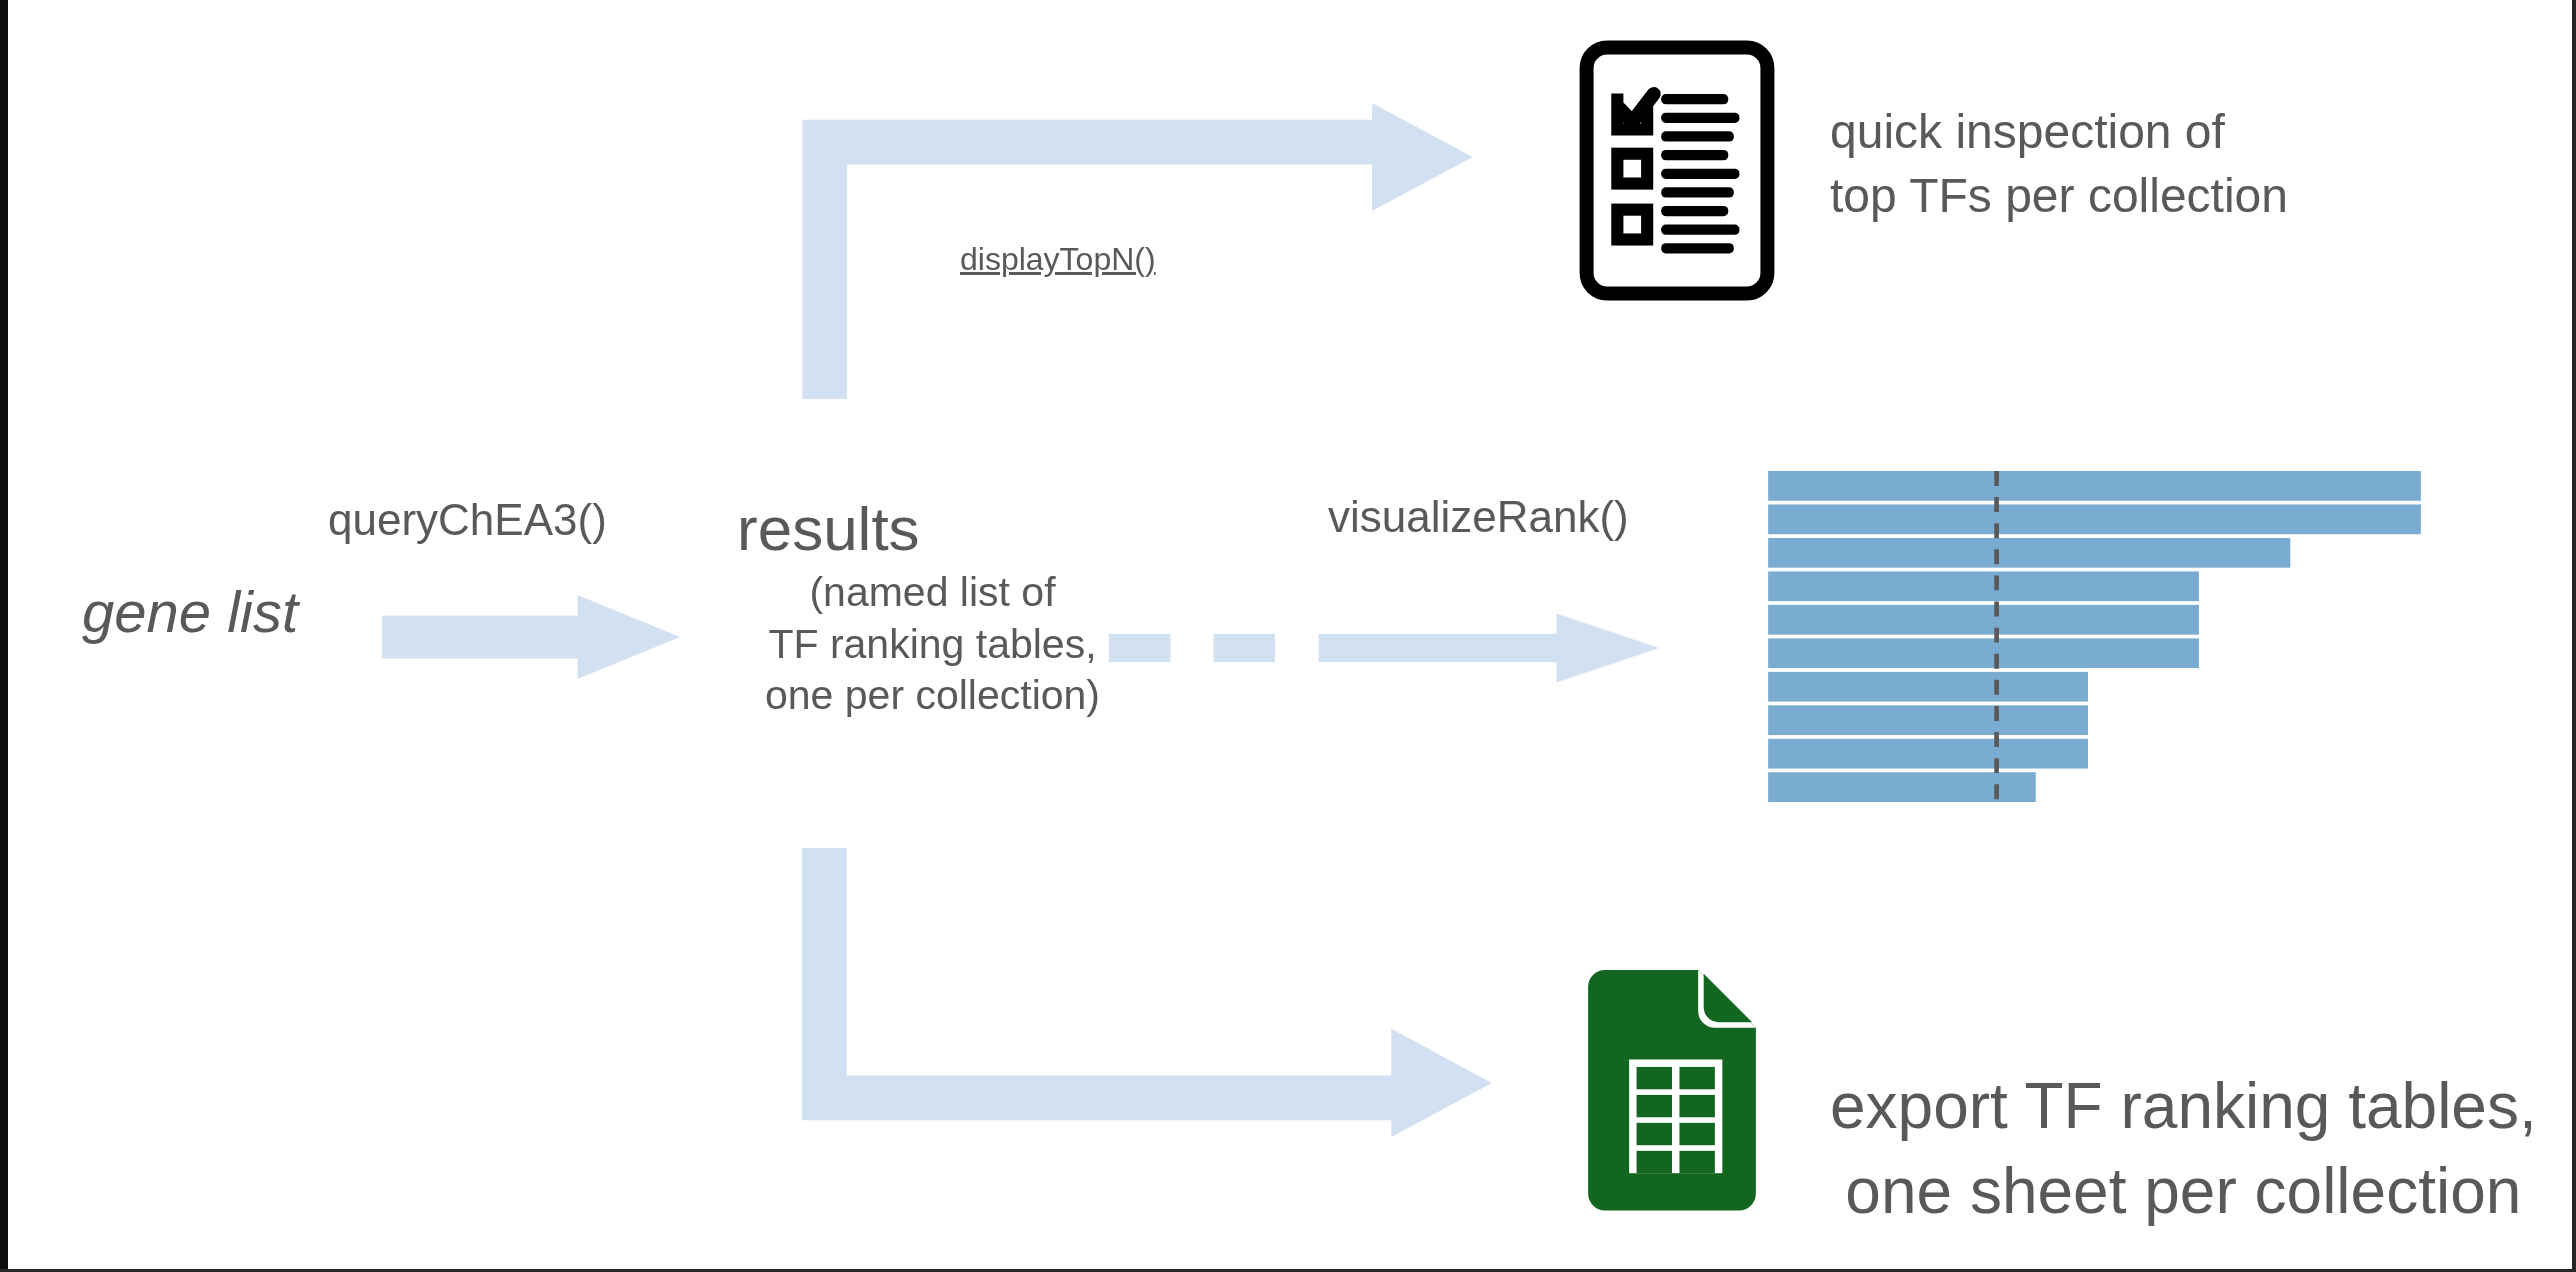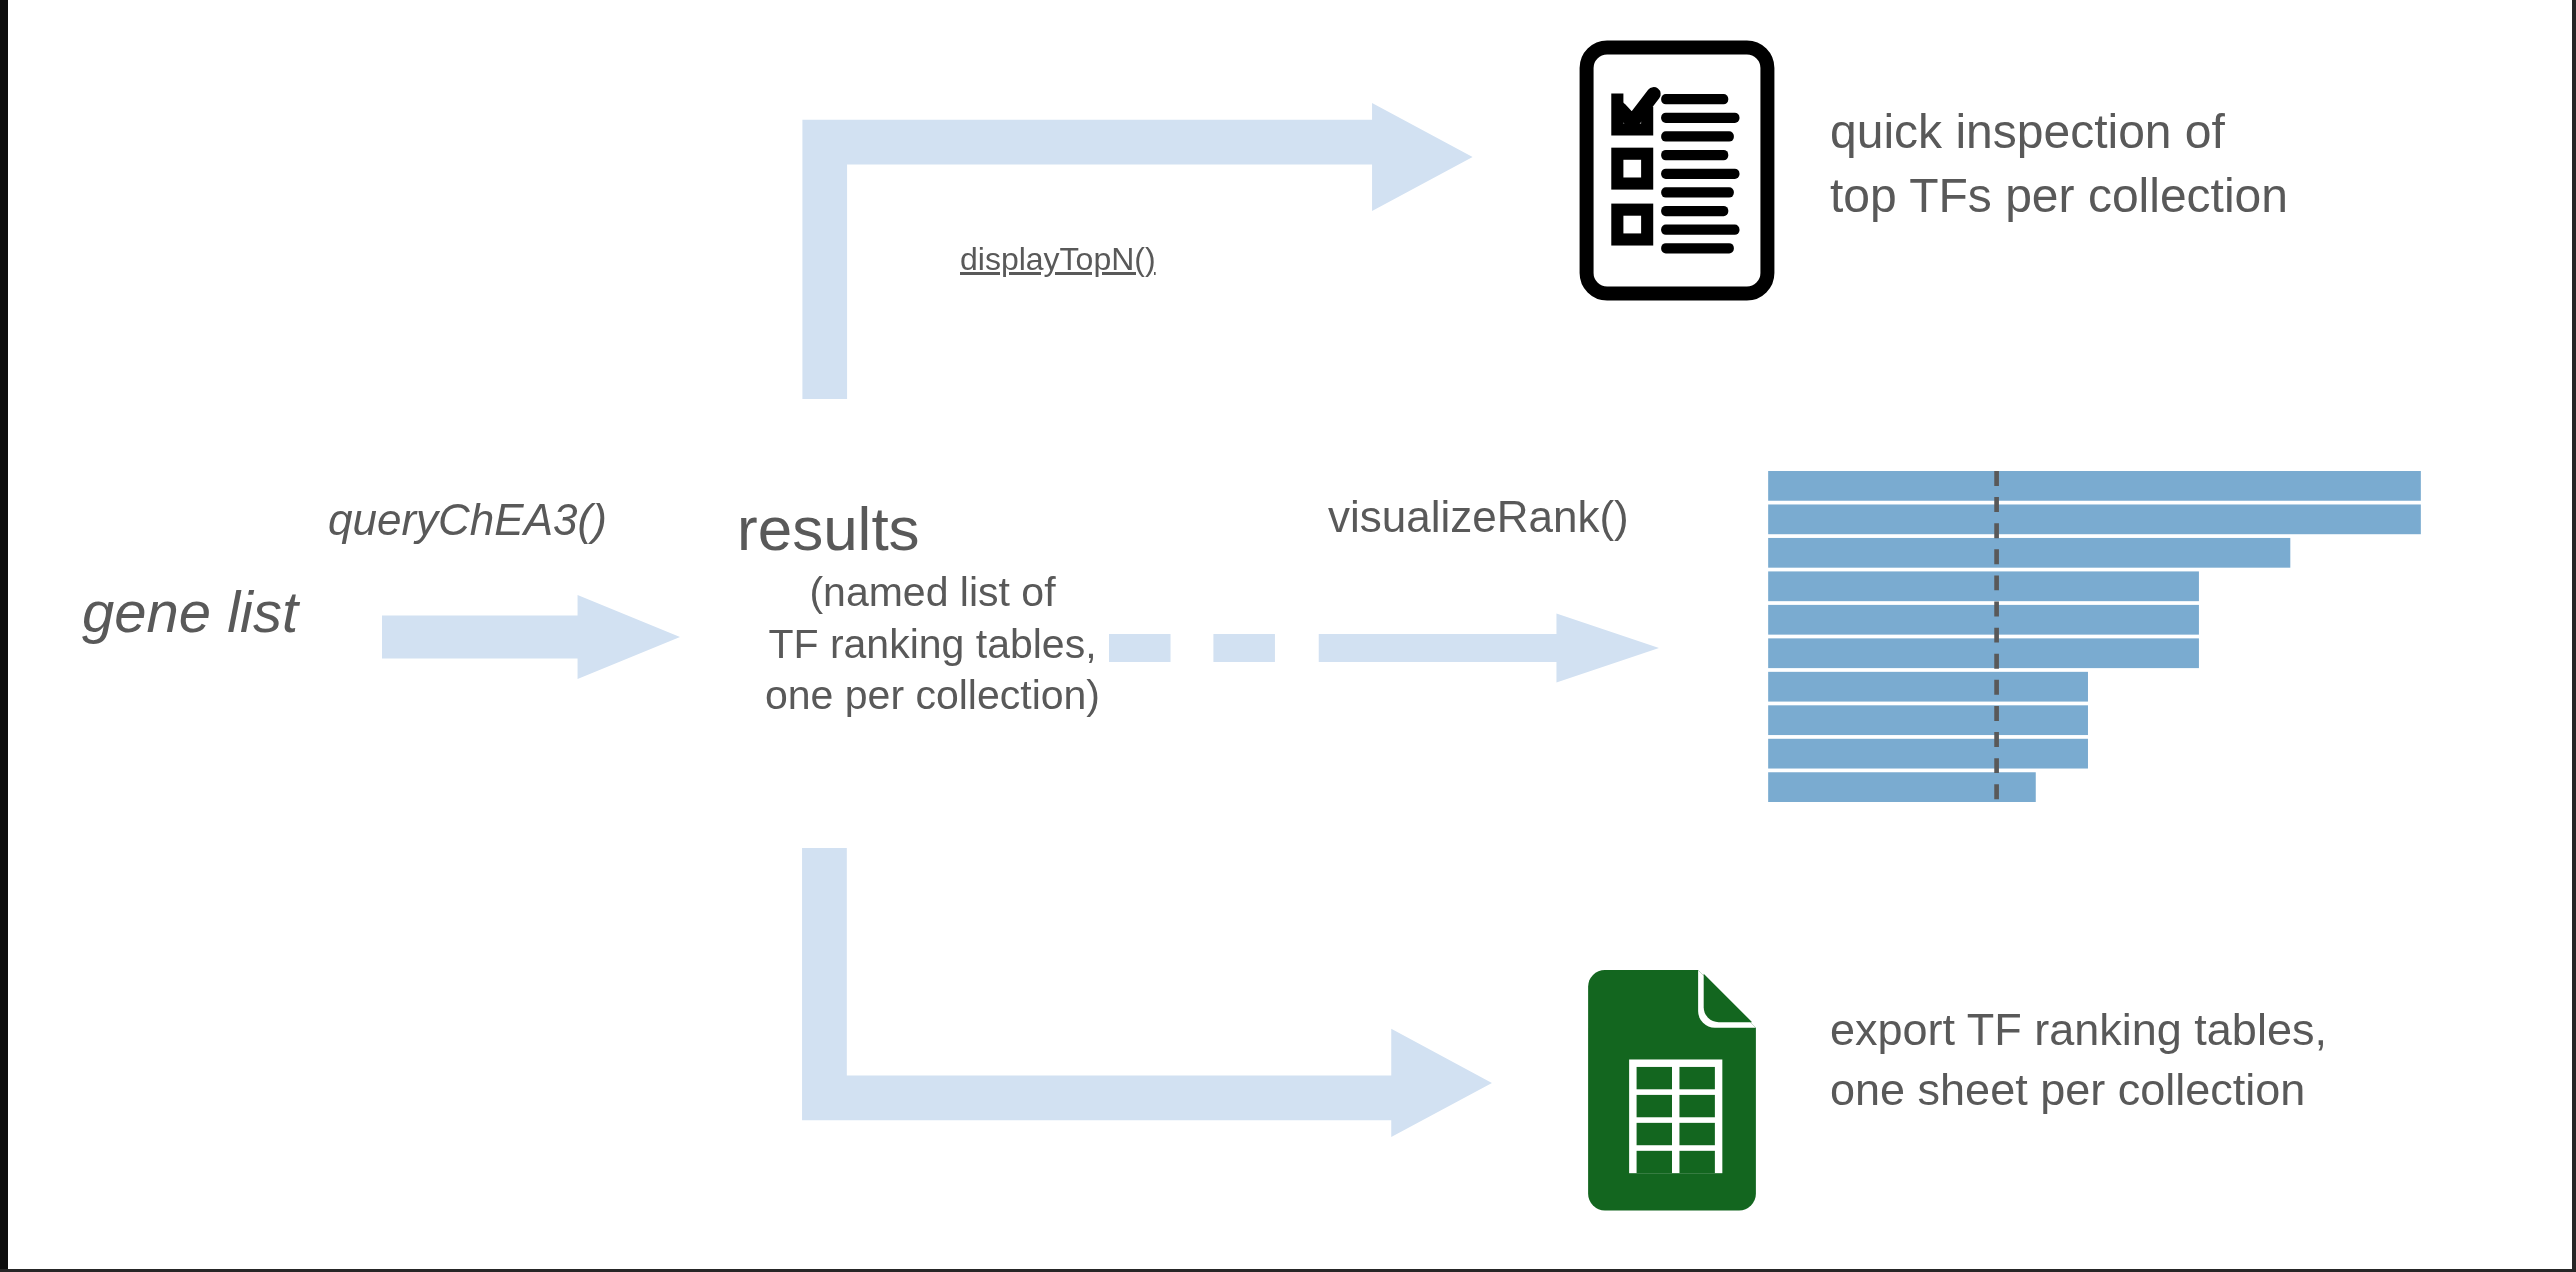--- a/index.html
+++ b/index.html
@@ -51,21 +51,20 @@
     line-height: 1.18;
   }
   .lbl-gene-list {
     left: 82px; top: 578px;
     font-size: 58px;
     font-style: italic;
   }
   .lbl-querychea3 {
     left: 328px; top: 494px;
     font-size: 44px;
-    font-style: italic;
   }
   .lbl-results-title {
     left: 737px; top: 492px;
     font-size: 62px;
     width: 392px;
   }
   .lbl-results-sub {
     left: 634px; top: 567px;
     font-size: 41px;
     text-align: center;
@@ -84,23 +83,24 @@
   .lbl-extractresults {
     left: 968px; top: 951px;
     font-size: 44px;
   }
   .lbl-quick-inspection {
     left: 1830px; top: 100px;
     font-size: 48px;
     line-height: 1.33;
   }
   .lbl-export-tables {
-    left: 1830px; top: 1000px;
-    font-size: 45px;
+    left: 1830px; top: 1064px;
+    font-size: 64px;
     line-height: 1.33;
+    text-align: center;
   }
 
   
   .arrow-main {
     position: absolute;
     left: 382px; top: 595px;
     width: 298px; height: 84px;
   }
   .elbow-top {
     position: absolute;

